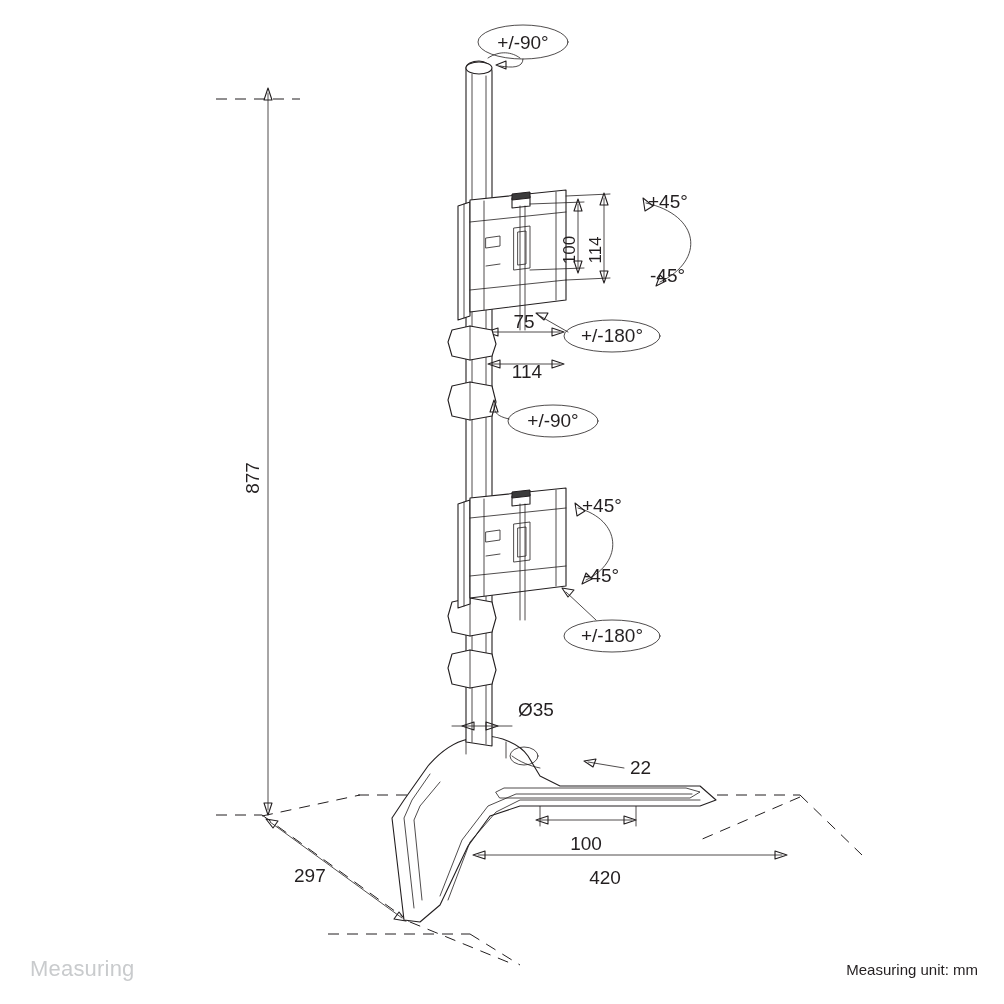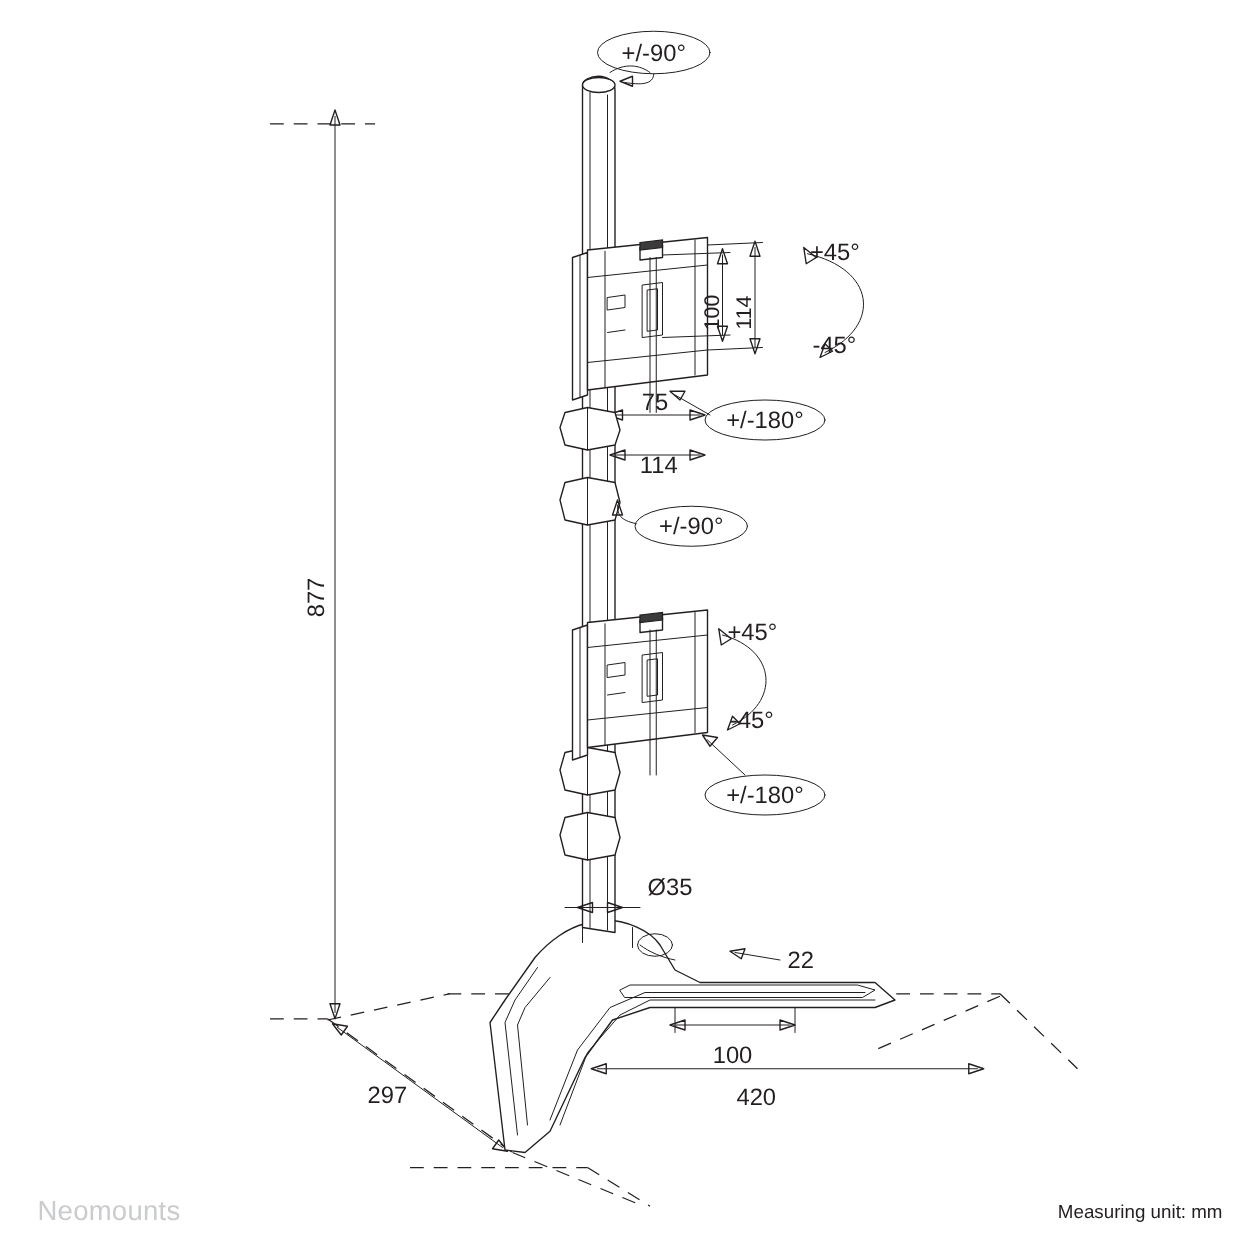--- a/index.html
+++ b/index.html
@@ -293,16 +293,16 @@
 
     <g>
       <ellipse class="ln-thin" cx="612" cy="636" rx="48" ry="16" fill="#ffffff"></ellipse>
       <text class="dimtext" x="612" y="642" text-anchor="middle">+/-180°</text>
       <path class="ln-thin" d="M596 620 L566 592"></path>
       <path class="ln" d="M562 588 L574 590 L568 597 Z" fill="#231f20"></path>
     </g>
 
   </svg>
 
-  <div class="brand">Neomounts</div>
+  <div class="brand">Measuring</div>
   <div class="unit">Measuring unit: mm</div>
 
 </div>
 
 </body></html>

